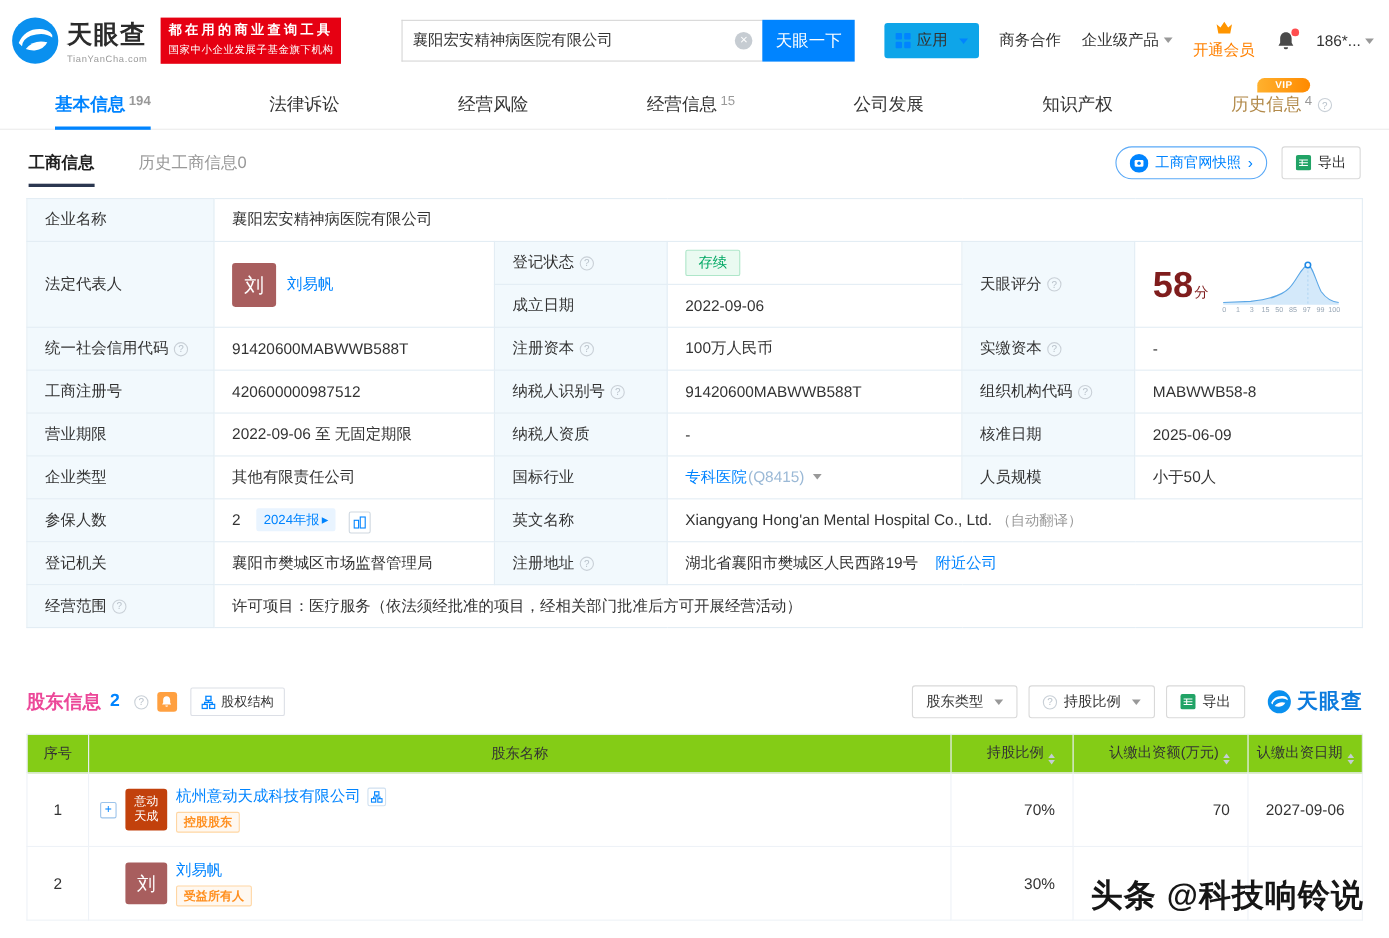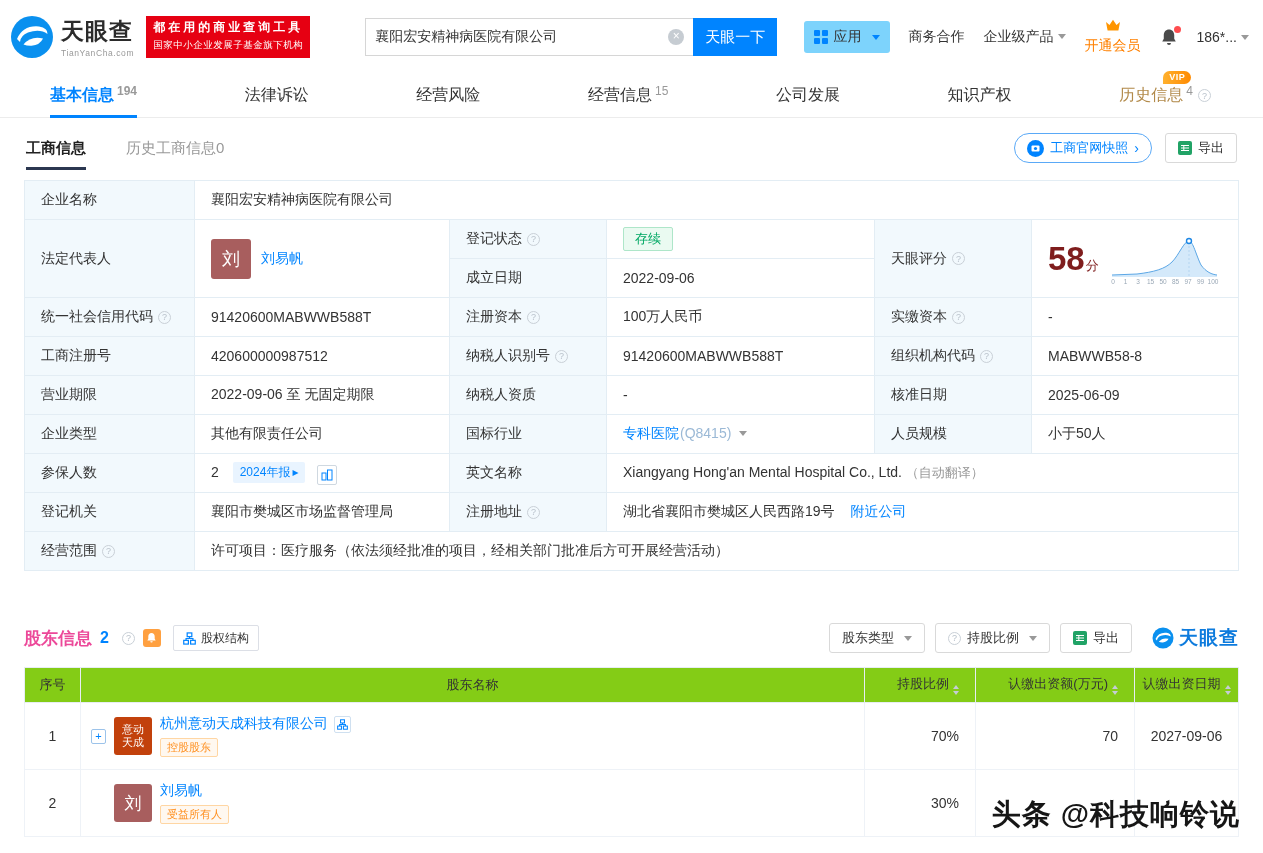--- a/index.html
+++ b/index.html
@@ -24,36 +24,36 @@
   .search-row { display:flex; height:38px; }
   .search-box { flex:1; border:1px solid #d6d6d6; border-right:none; display:flex; align-items:center; padding:0 9px; }
   .search-box input { border:none; outline:none; flex:1; font-size:14px; color:#333; font-family:inherit; background:transparent; }
   .clear-ico { width:16px; height:16px; border-radius:50%; background:#c6ccd2; color:#fff; font-size:12px; line-height:15px; text-align:center; cursor:pointer; flex:none; }
   .search-btn { width:84px; background:#0084ff; color:#fff; border:none; font-size:15px; cursor:pointer; font-family:inherit; }
 
   .header-right { margin-left:auto; display:flex; align-items:center; gap:19px; font-size:14px; color:#333; }
   .caret { display:inline-block; width:0; height:0; border-left:4px solid transparent; border-right:4px solid transparent; border-top:5px solid #666; margin-left:4px; vertical-align:2px; }
   .caret.blue { border-top-color:#0084ff; }
   .caret.gray { border-top-color:#999; }
-  .apps-btn { display:flex; align-items:center; gap:6px; background:#7dd3fc; border-radius:3px; padding:7px 10px; cursor:pointer; }
+  .apps-btn { display:flex; align-items:center; gap:6px; background:#0ea5e9; border-radius:3px; padding:7px 10px; cursor:pointer; }
   .hnav { cursor:pointer; white-space:nowrap; }
   .vip-link { color:#ff8000; display:flex; align-items:center; gap:5px; cursor:pointer; white-space:nowrap;flex-direction:column; }
   .bell-wrap { position:relative; cursor:pointer; display:flex; }
   .bell-dot { position:absolute; top:-2px; right:-3px; width:7px; height:7px; background:#ff4d4f; border-radius:50%; }
   .user-wrap { display:flex; align-items:center; cursor:pointer; }
 
   
   .main-tabs { display:flex; justify-content:space-between; align-items:stretch; height:44px; padding:0 52px 0 50px; border-bottom:1px solid #ececec; }
   .mtab { position:relative; display:flex; align-items:center; font-size:16px; color:#333; cursor:pointer; }
   .mtab .cnt { font-size:12px; color:#999; margin-left:3px; transform:translateY(-5px); }
   .mtab.active { color:#0084ff; font-weight:bold; }
   .mtab.active::after { content:""; position:absolute; left:0; right:0; bottom:-1px; height:3px; background:#0084ff; }
   .mtab.history { color:#b28a4a; }
   .lblwrap { position:relative; }
-  .vip-badge { position:absolute; top:-14px; right:-8px; background:linear-gradient(90deg,#ffb12e,#ff8a00); color:#fff; font-size:9px; font-weight:bold; padding:1px 6px 2px; border-radius:8px 8px 8px 0; letter-spacing:0.5px; }
+  .vip-badge { position:absolute; top:-14px; right:-8px; background:linear-gradient(90deg,#ffb12e,#ff8a00); color:#fff; font-size:9px; font-weight:bold; padding:1px 16px 2px; border-radius:8px 8px 8px 0; letter-spacing:0.5px; }
 
   .help { display:inline-flex; width:13px; height:13px; border:1px solid #c9d0d7; border-radius:50%; color:#b9c2cb; font-size:9px; align-items:center; justify-content:center; margin-left:5px; font-style:normal; vertical-align:1px; flex:none; cursor:pointer; }
 
   
   .subtabs { display:flex; align-items:center; height:48px; padding:0 26px; margin-top:6px; }
   .subtab1 { position:relative; height:100%; display:flex; align-items:center; font-size:15px; font-weight:bold; color:#222; cursor:pointer; }
   .subtab1::after { content:""; position:absolute; left:0; right:0; bottom:2px; height:3px; background:#2b3750; }
   .subtab2 { margin-left:40px; font-size:15px; color:#999; cursor:pointer; }
   .sub-actions { margin-left:auto; display:flex; align-items:center; gap:13px; }
   .snapshot-btn { display:flex; align-items:center; gap:6px; height:30px; padding:0 12px; border:1px solid #5aa9f7; border-radius:16px; background:#fff; color:#0084ff; font-size:13px; cursor:pointer; font-family:inherit; }
@@ -100,21 +100,21 @@
   .sort .dn { border-top:4px solid #c5cdd5; }
   .sh-cell { display:flex; align-items:center; gap:8px; padding-left:2px; }
   .expander { width:15px; height:15px; border:1px solid #9cc3ea; border-radius:2px; color:#0084ff; font-size:11px; line-height:13px; text-align:center; flex:none; background:#fff; cursor:pointer; }
   .expander.ghost { visibility:hidden; }
   .sh-avatar { width:38px; height:38px; border-radius:3px; display:flex; flex-direction:column; align-items:center; justify-content:center; color:#fff; flex:none; cursor:pointer; }
   .sh-avatar.blue { background:#c2410c; font-size:11px; line-height:13px; }
   .sh-avatar.red { background:#a85e5e; font-size:17px; }
   .name-block { display:flex; flex-direction:column; gap:5px; align-items:flex-start; }
   .name-row { display:flex; align-items:center; gap:6px; font-size:14px; }
   .equity-mini { display:inline-flex; align-items:center; justify-content:center; width:17px; height:17px; border:1px solid #cfe0f0; border-radius:2px; cursor:pointer; }
-  .tag { font-size:11px; color:#ff8f1f; background:#fff8f0; border:1px solid #ffd6a3; border-radius:2px; padding:1px 6px; }
+  .tag { font-size:11px; color:#ff8f1f; background:#fff8f0; border:1px solid #ffd6a3; border-radius:2px; padding:1px 6px;font-weight:bold; }
 
   .watermark { position:absolute; right:23px; top:795px; font-size:29px; font-weight:800; color:#161616; letter-spacing:1px; z-index:20; white-space:nowrap; }
 </style>
 </head>
 <body>
 
 <header class="header">
   <div class="logo">
     <svg width="44" height="44" viewBox="0 0 44 44">
       <circle cx="22" cy="22" r="21" fill="#0a90ef"></circle>

